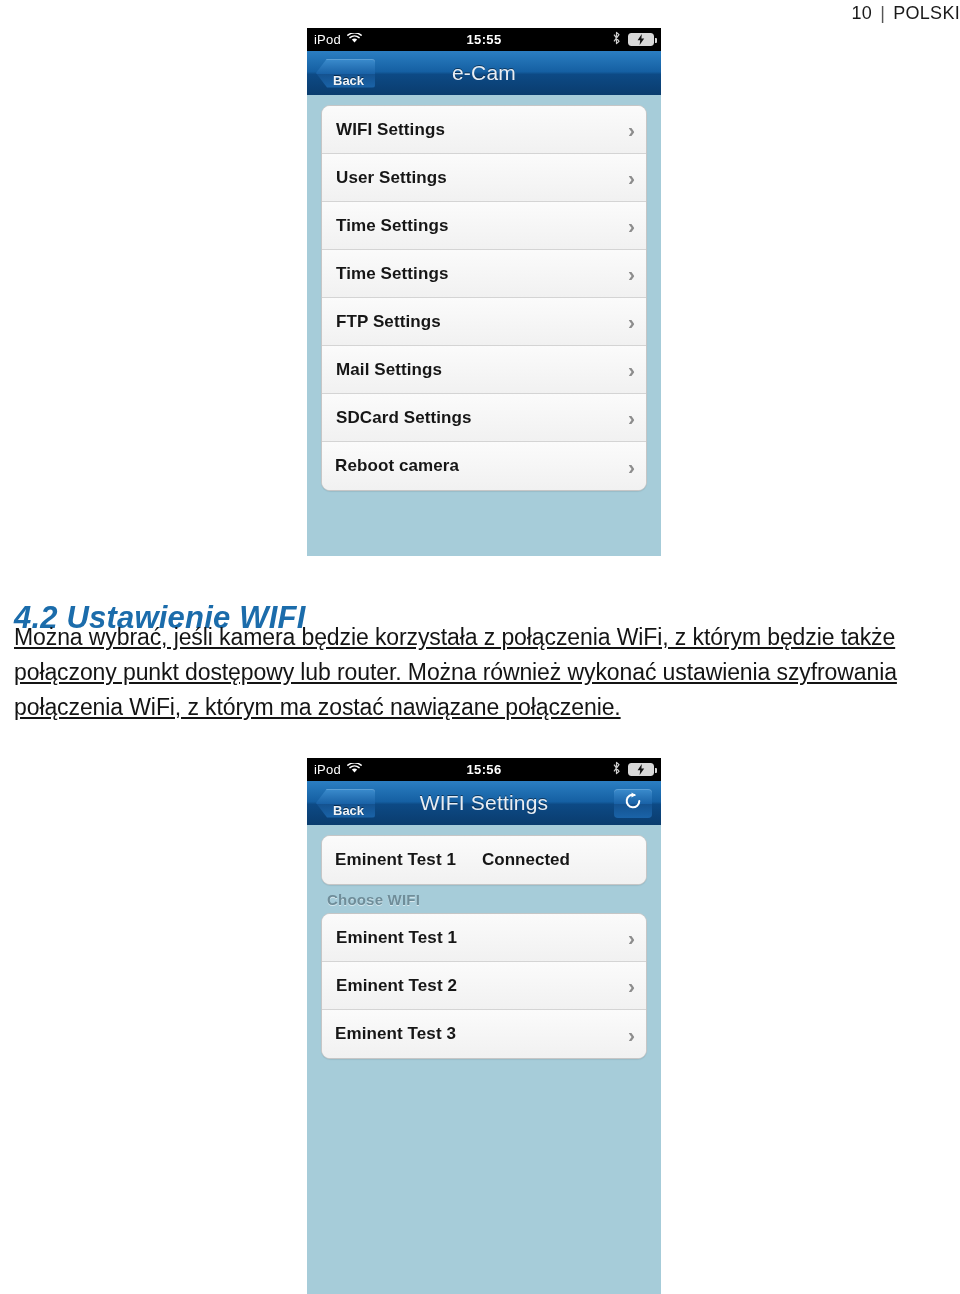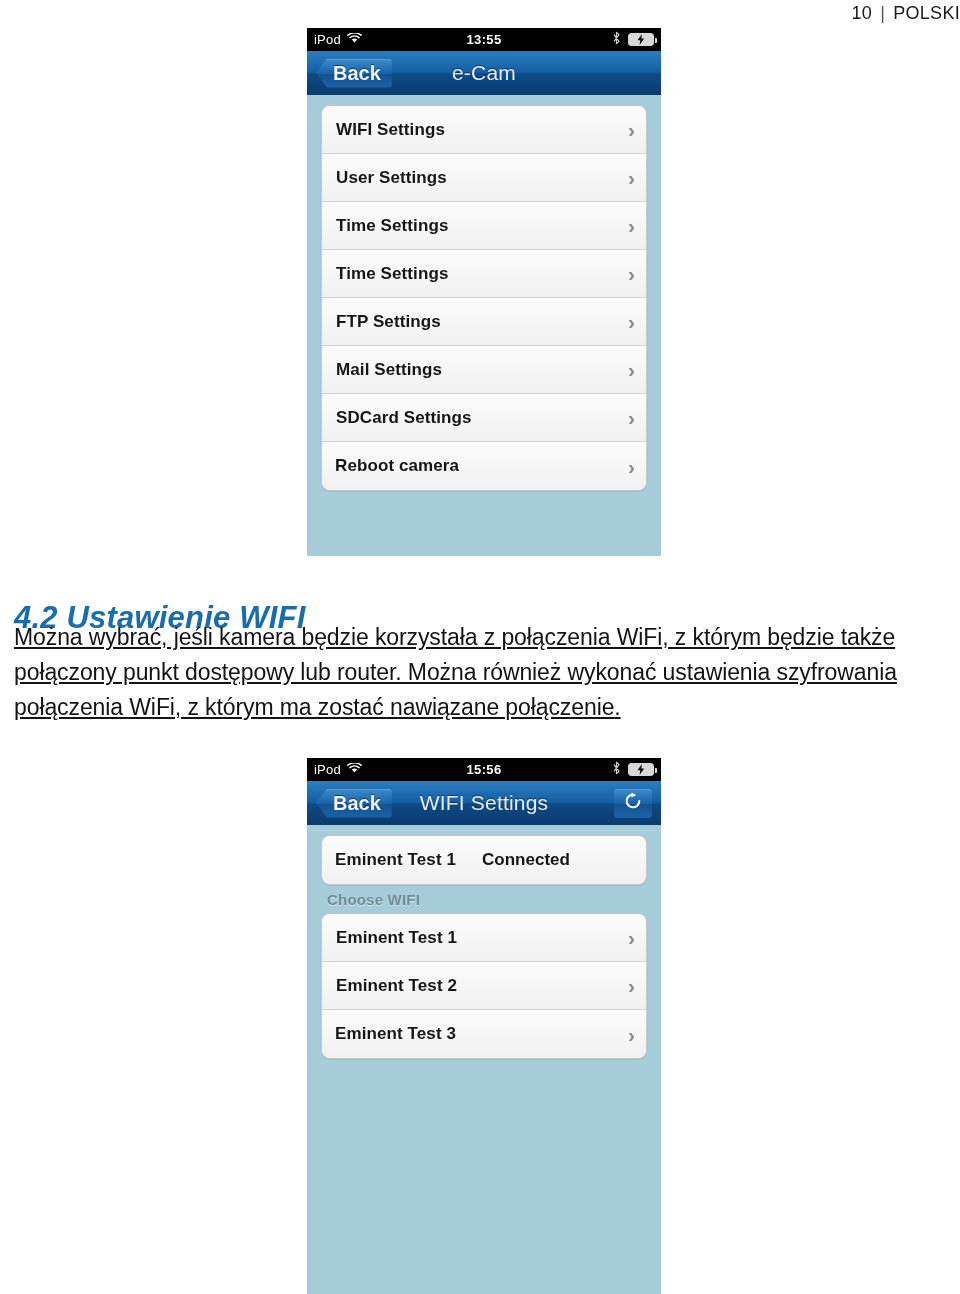--- a/index.html
+++ b/index.html
@@ -128,23 +128,23 @@
     letter-spacing: 0.2px;
     text-shadow: 0 -1px 0 rgba(0,0,0,0.45);
   }
   .back-btn {
     position: relative;
     z-index: 3;
     margin-left: 9px;
     height: 29px;
     padding: 0 11px 0 17px;
     display: flex;
-    align-items: center;
+    align-items: flex-end;
     color: #f0f4f8;
-    font-size: 20px;
+    font-size: 13px;
     font-weight: 600;
     text-shadow: 0 -1px 0 rgba(0,0,0,0.5);
     background: linear-gradient(180deg, #3b8ccd 0%, #1a63a8 50%, #14528f 51%, #1a63a8 100%);
     border-radius: 3px;
     box-shadow: inset 0 1px 0 rgba(255,255,255,0.18);
     clip-path: polygon(0% 50%, 11px 0%, 100% 0%, 100% 100%, 11px 100%);
   }
   .nav-right-btn {
     position: relative;
     z-index: 3;
@@ -250,21 +250,21 @@
     <div class="sb-left">
       <span class="sb-carrier">iPod</span>
       <span class="wifi-ico">
         <svg width="15" height="11" viewBox="0 0 15 11">
           <path d="M7.5 9.6 L4.9 6.6 A4.2 4.2 0 0 1 10.1 6.6 Z" fill="#ffffff"></path>
           <path d="M2.9 4.6 A7.2 7.2 0 0 1 12.1 4.6" stroke="#ffffff" stroke-width="1.5" fill="none" stroke-linecap="round"></path>
           <path d="M0.9 2.2 A10.5 10.5 0 0 1 14.1 2.2" stroke="#ffffff" stroke-width="1.5" fill="none" stroke-linecap="round"></path>
         </svg>
       </span>
     </div>
-    <div class="sb-time">13:55</div>
+    <div class="sb-time">15:55</div>
     <div class="sb-right">
       <span class="bt-ico">
         <svg width="9" height="14" viewBox="0 0 9 14">
           <path d="M2 3.6 L7 10.4 L4.5 12.6 L4.5 1.4 L7 3.6 L2 10.4" stroke="#cfcfcf" stroke-width="1.2" fill="none" stroke-linejoin="round"></path>
         </svg>
       </span>
       <span class="batt">
         <span class="batt-fill">
           <svg width="8" height="11" viewBox="0 0 8 11">
               <path d="M4.8 0 L0.6 6.2 L3.2 6.2 L2.6 11 L7.2 4.4 L4.4 4.4 Z" fill="#111"></path>

